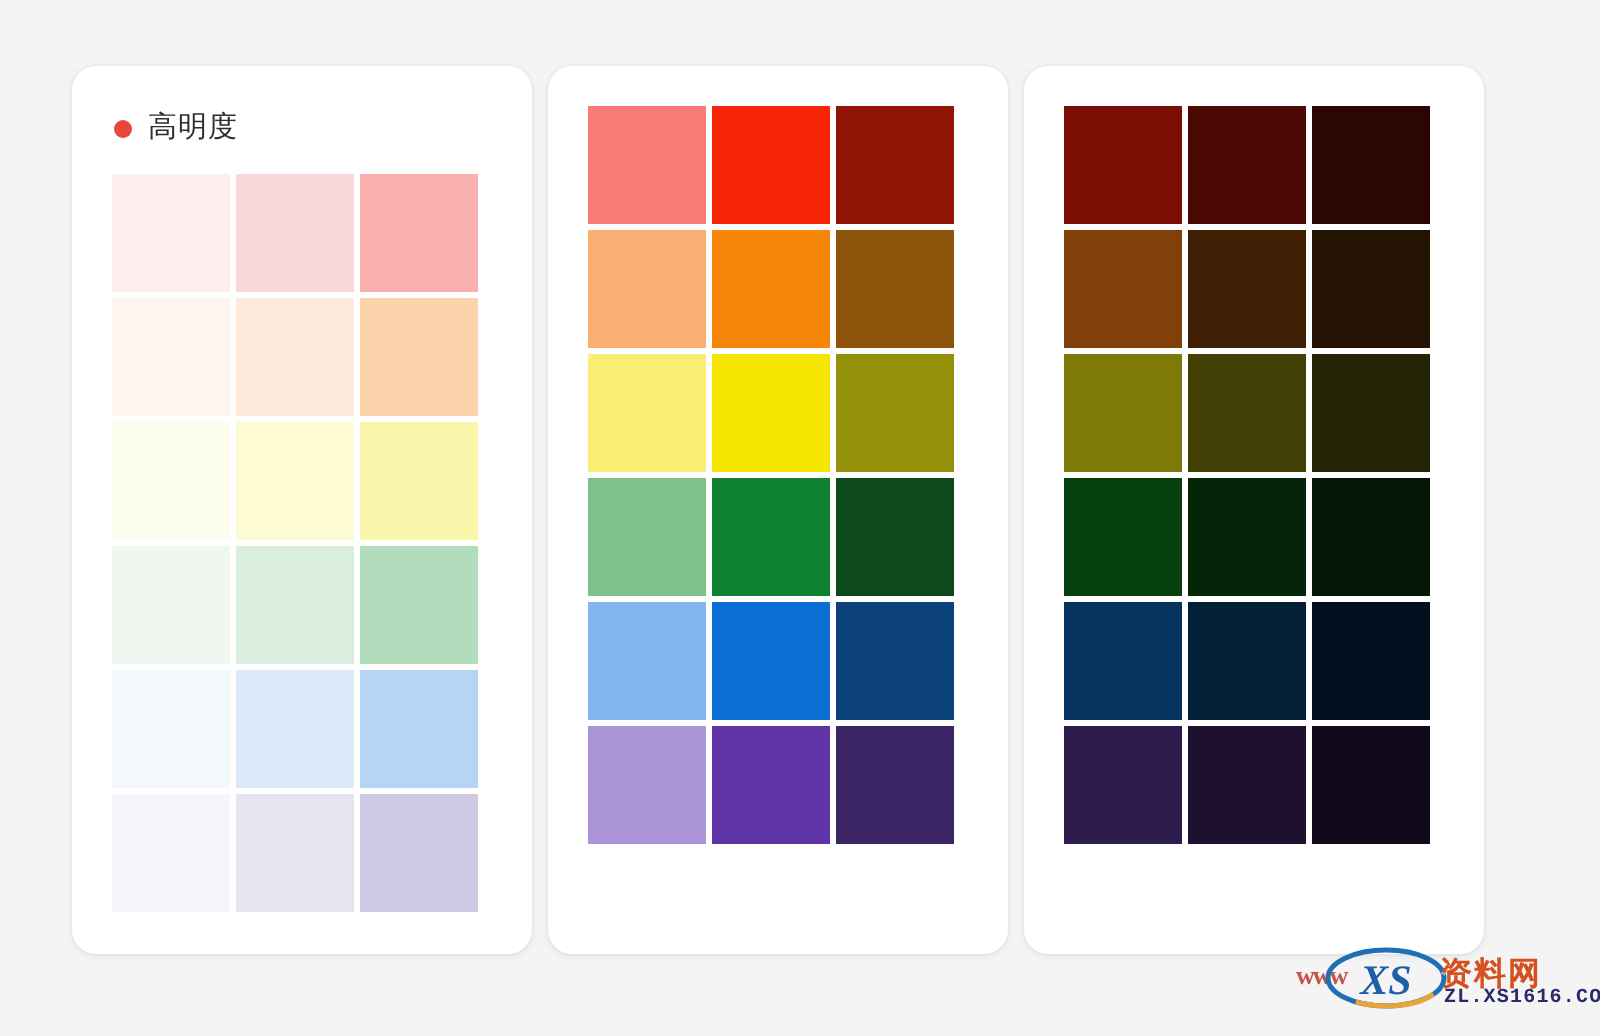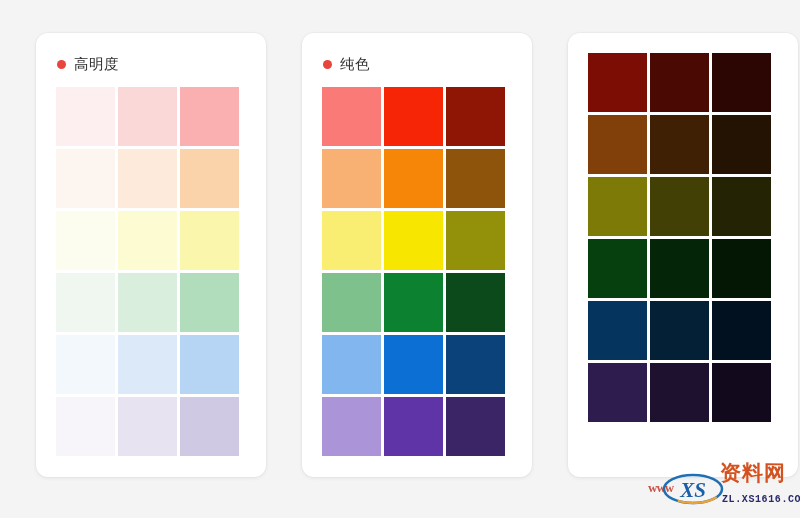--- a/index.html
+++ b/index.html
@@ -16,21 +16,21 @@
   }
   .board {
     position: absolute;
     left: 0; top: 0;
     width: 800px;
     height: 518px;
     display: flex;
     align-items: flex-start;
     padding: 33px 0 0 36px;
     box-sizing: border-box;
-    gap: 36px;
+    gap: 8px;
   }
   .palette-card {
     width: 230px;
     height: 444px;
     background: #ffffff;
     border-radius: 12px;
     box-shadow: 0 1px 4px rgba(0,0,0,0.07), 0 0 0 1px rgba(0,0,0,0.02);
     box-sizing: border-box;
     padding: 20px 20px 0 20px;
     display: flex;
@@ -91,22 +91,22 @@
   .wm-logo {
     position: absolute;
     left: 16px;
     top: 10px;
     width: 62px;
     height: 34px;
   }
   .wm-cn {
     position: absolute;
     left: 74px;
-    top: 0;
-    font-size: 21px;
+    top: 18px;
+    font-size: 16px;
     font-weight: bold;
     color: #d4521f;
     letter-spacing: 1px;
     line-height: 1;
     text-shadow: 0 1px 0 rgba(255,255,255,0.6);
   }
   .wm-url {
     position: absolute;
     left: 76px;
     top: 32px;
@@ -143,24 +143,20 @@
         <span class="swatch" title="#f3f8fc" style="background: rgb(243, 248, 252);"></span>
         <span class="swatch" title="#dbe9f8" style="background: rgb(219, 233, 248);"></span>
         <span class="swatch" title="#b6d4f3" style="background: rgb(182, 212, 243);"></span>
         <span class="swatch" title="#f7f5fa" style="background: rgb(247, 245, 250);"></span>
         <span class="swatch" title="#e7e3f1" style="background: rgb(231, 227, 241);"></span>
         <span class="swatch" title="#cfc9e3" style="background: rgb(207, 201, 227);"></span>
       </div>
   </div>
 
   <div class="palette-card">
-    <div class="card-header">
-      <span class="header-dot"></span>
-      <span class="card-title">纯色</span>
-    </div>
     <div class="swatch-grid">
         <span class="swatch" title="#f97a77" style="background: rgb(249, 122, 119);"></span>
         <span class="swatch" title="#f52505" style="background: rgb(245, 37, 5);"></span>
         <span class="swatch" title="#8f1505" style="background: rgb(143, 21, 5);"></span>
         <span class="swatch" title="#f9b173" style="background: rgb(249, 177, 115);"></span>
         <span class="swatch" title="#f68608" style="background: rgb(246, 134, 8);"></span>
         <span class="swatch" title="#8e540c" style="background: rgb(142, 84, 12);"></span>
         <span class="swatch" title="#f9ee72" style="background: rgb(249, 238, 114);"></span>
         <span class="swatch" title="#f7e600" style="background: rgb(247, 230, 0);"></span>
         <span class="swatch" title="#93900a" style="background: rgb(147, 144, 10);"></span>

